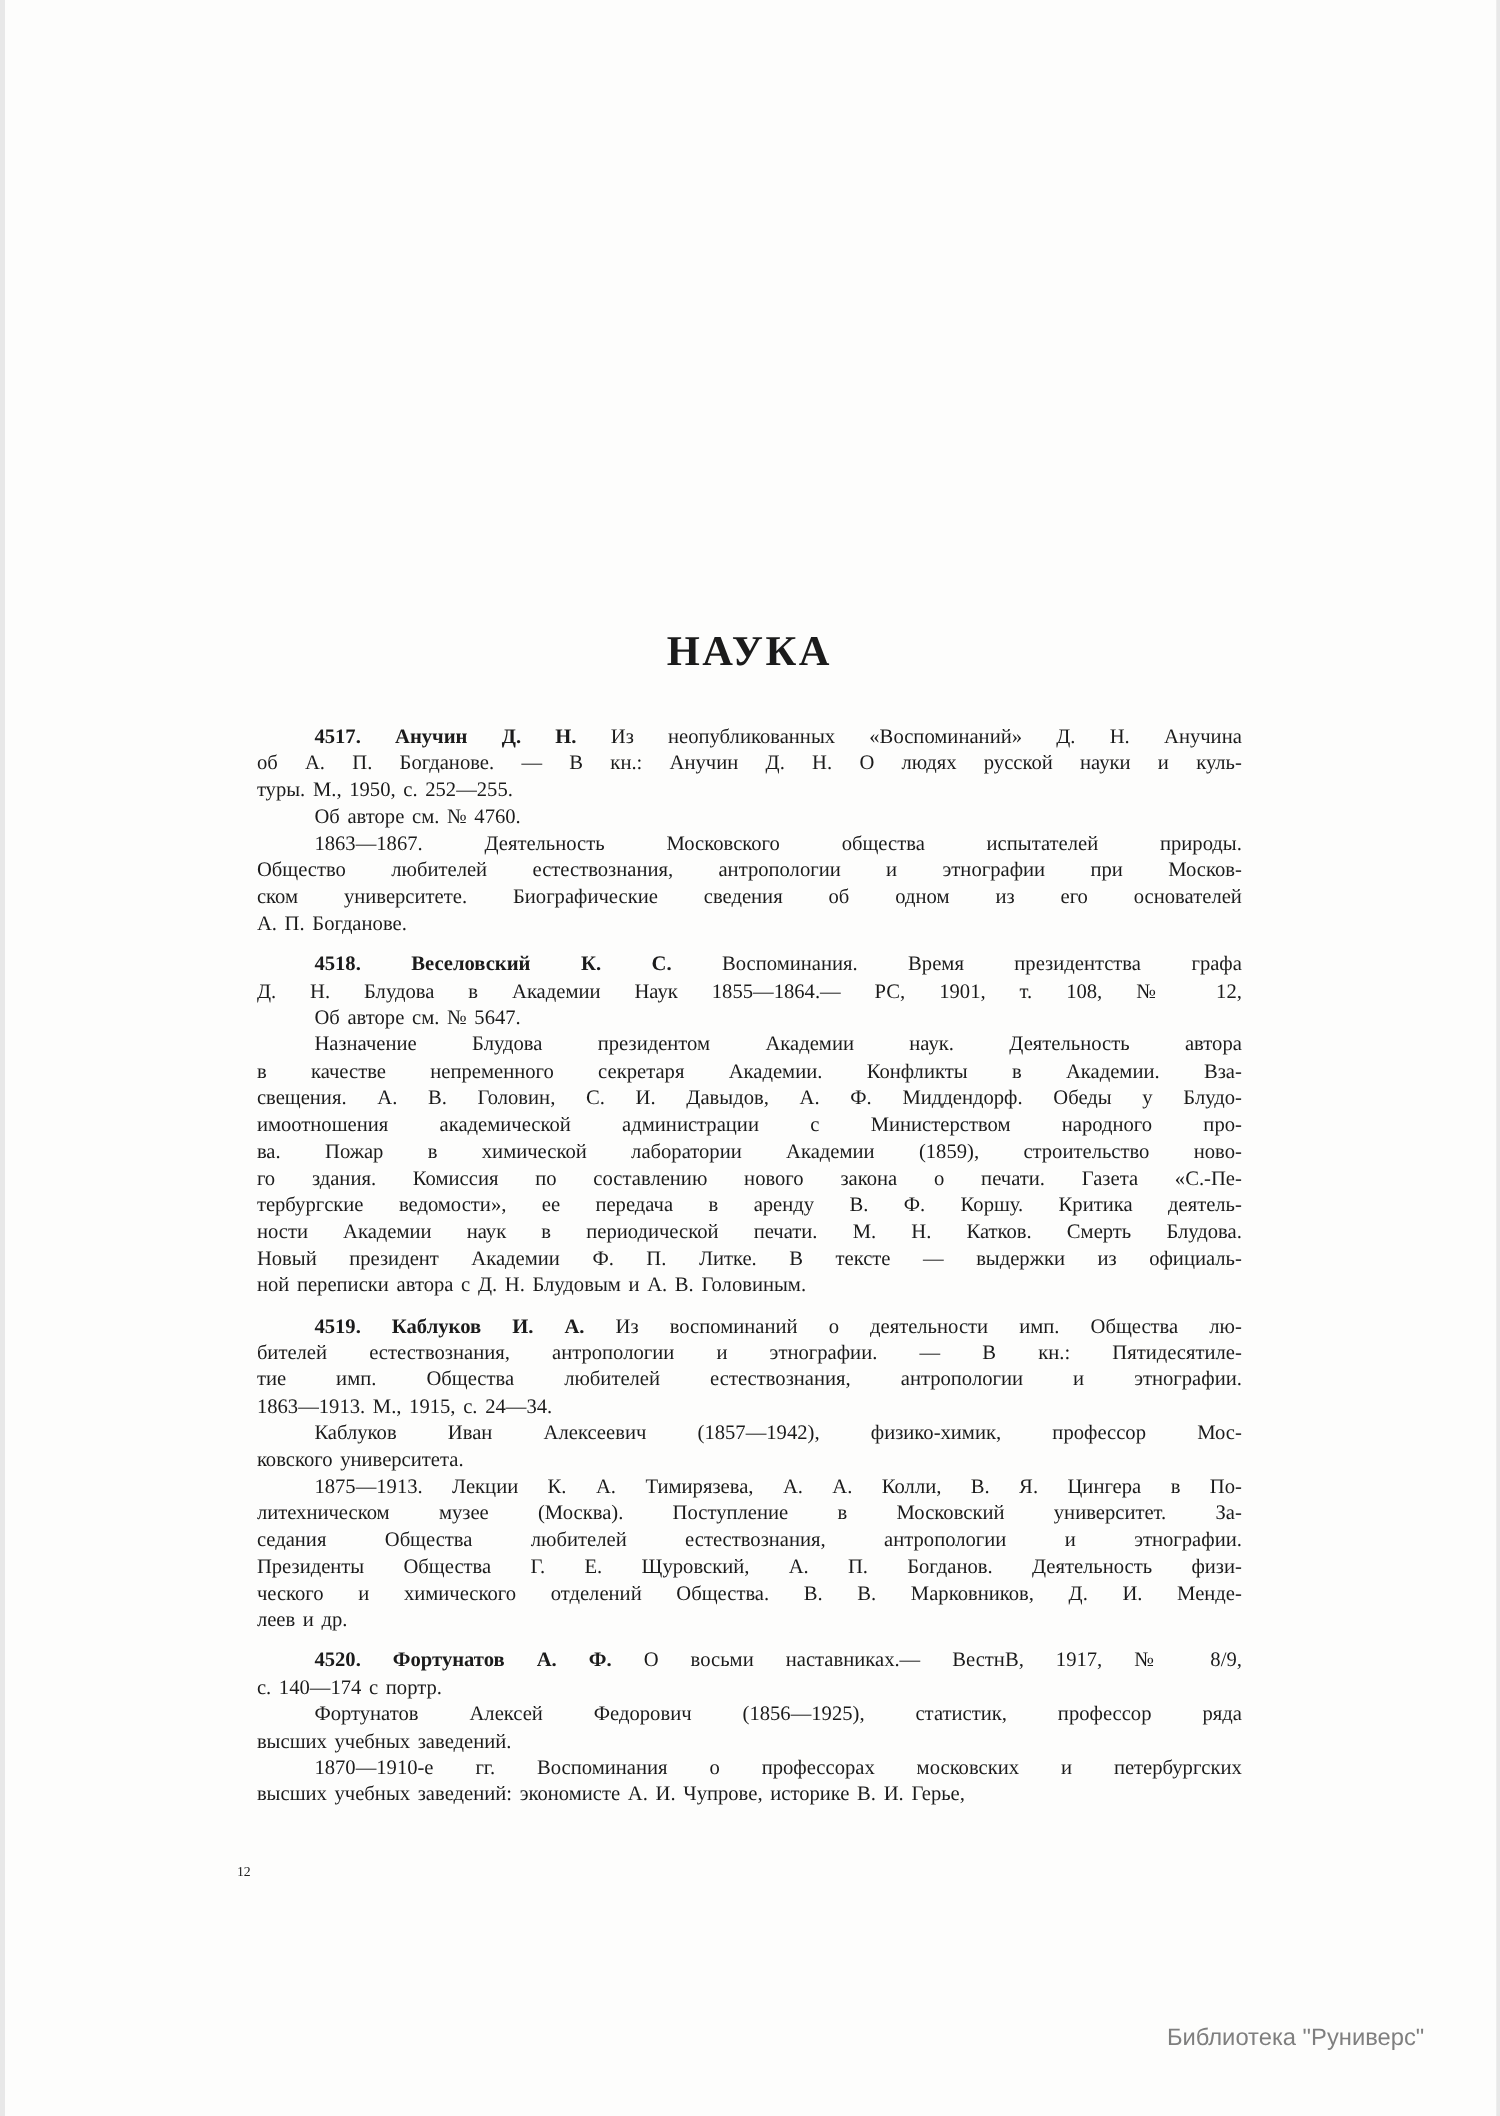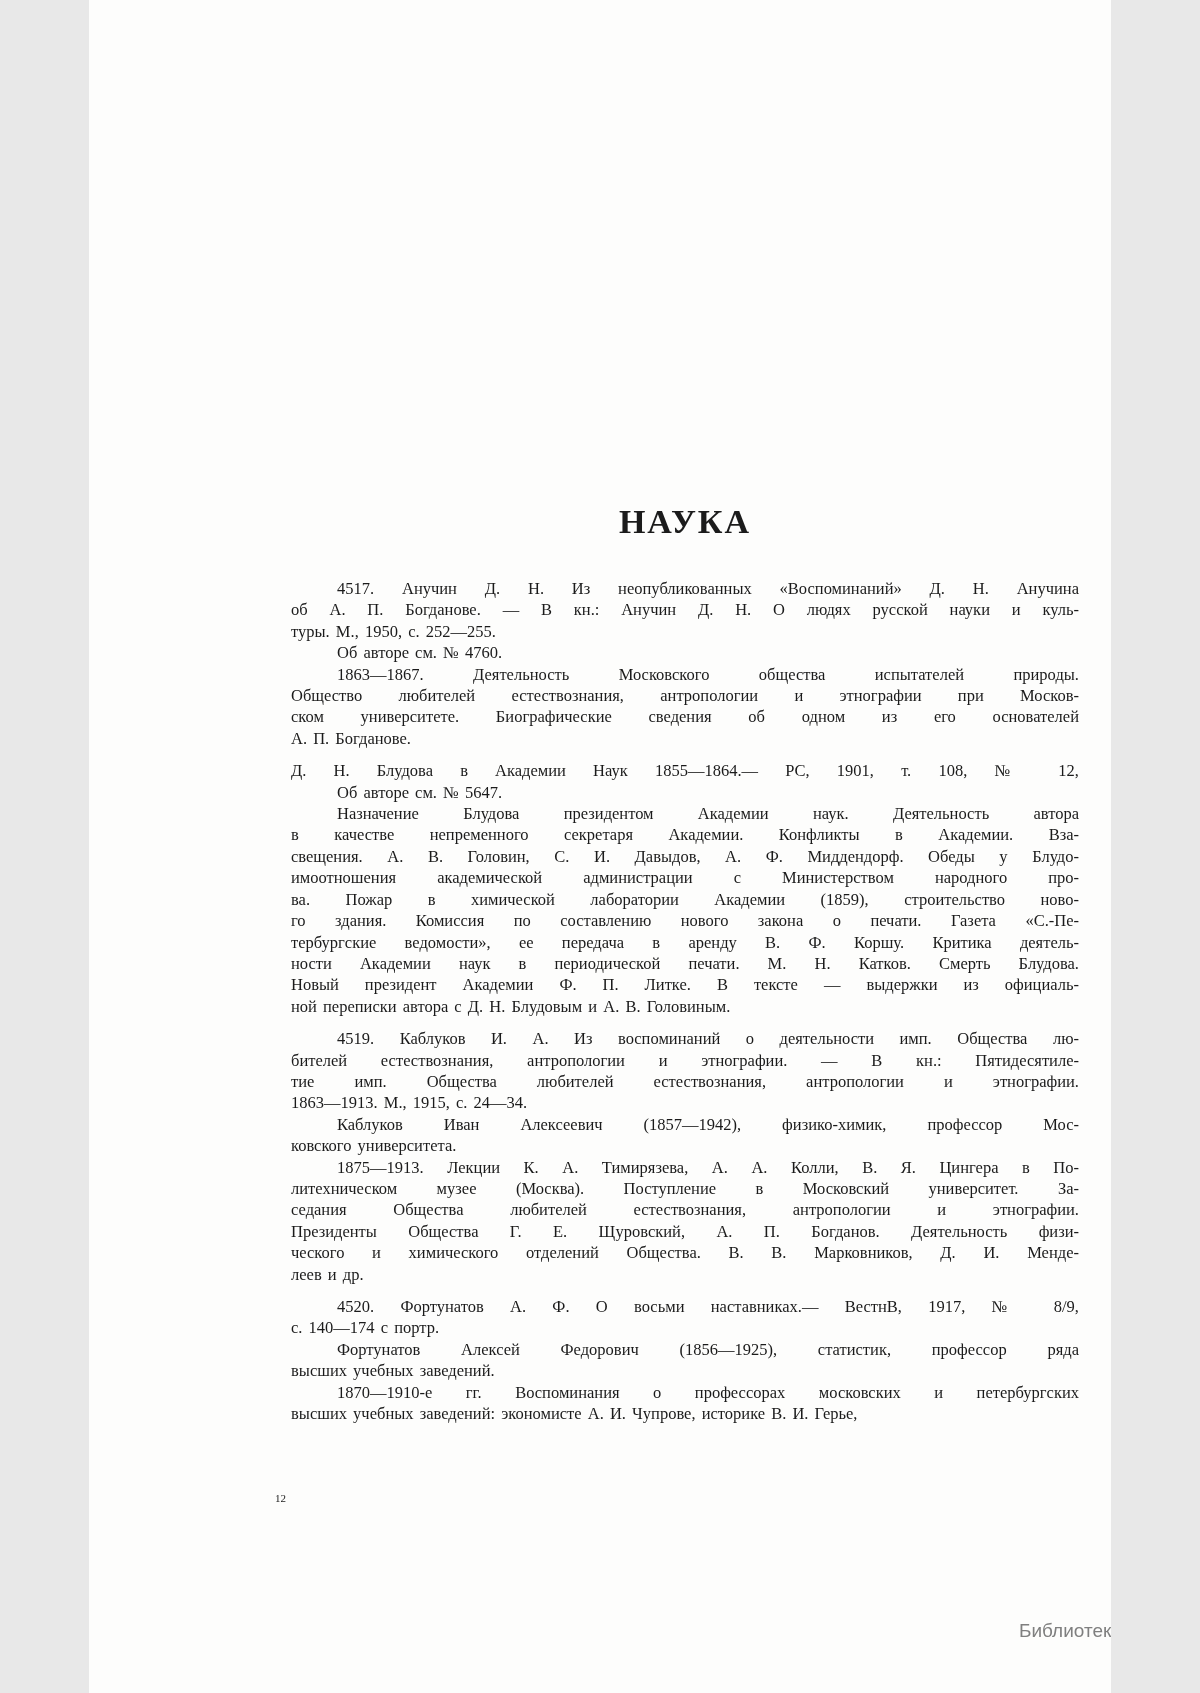--- a/index.html
+++ b/index.html
@@ -2,21 +2,21 @@
 <html><head>
 <meta charset="utf-8">
 <style>
   html, body {
     margin: 0;
     padding: 0;
     background: #e8e8e8;
   }
   .page {
     position: relative;
-    width: 1022px;
+    width: 1193px;
     height: 1693px;
     margin: 0 auto;
     background: var(--bg, #fdfdfc);
     color: var(--ink, #1b1b1b);
     font-family: "Liberation Serif", "DejaVu Serif", serif;
     overflow: hidden;
   }
   .doc-title {
     position: absolute;
     top: 482px;
@@ -42,21 +42,21 @@
     text-align: justify;
     text-align-last: justify;
     -moz-text-align-last: justify;
     white-space: normal;
   }
   .line.last {
     text-align-last: left;
     -moz-text-align-last: left;
   }
   .line.indent { text-indent: 46px; }
-  .line b { font-weight: normal; }
+  .line b { font-weight: bold; }
   .page-number {
     position: absolute;
     top: 1488px;
     left: 186px;
     font-size: 11px;
     line-height: 21px;
   }
   .watermark {
     position: absolute;
     top: 1620px;
@@ -78,20 +78,21 @@
         <div class="line indent"><b>4517. Анучин Д. Н.</b> Из неопубликованных «Воспоминаний» Д. Н. Анучина</div>
         <div class="line">об А. П. Богданове. — В кн.: Анучин Д. Н. О людях русской науки и куль-</div>
         <div class="line last">туры. М., 1950, с. 252—255.</div>
         <div class="line last indent">Об авторе см. № 4760.</div>
         <div class="line indent">1863—1867. Деятельность Московского общества испытателей природы.</div>
         <div class="line">Общество любителей естествознания, антропологии и этнографии при Москов-</div>
         <div class="line">ском университете. Биографические сведения об одном из его основателей</div>
         <div class="line last">А. П. Богданове.</div>
       </div>
       <div class="entry">
+        <div class="line indent"><b>4518. Веселовский К. С.</b> Воспоминания. Время президентства графа</div>
         <div class="line">Д. Н. Блудова в Академии Наук 1855—1864.— РС, 1901, т. 108, № 12,</div>
         <div class="line last indent">Об авторе см. № 5647.</div>
         <div class="line indent">Назначение Блудова президентом Академии наук. Деятельность автора</div>
         <div class="line">в качестве непременного секретаря Академии. Конфликты в Академии. Вза-</div>
         <div class="line">свещения. А. В. Головин, С. И. Давыдов, А. Ф. Миддендорф. Обеды у Блудо-</div>
         <div class="line">имоотношения академической администрации с Министерством народного про-</div>
         <div class="line">ва. Пожар в химической лаборатории Академии (1859), строительство ново-</div>
         <div class="line">го здания. Комиссия по составлению нового закона о печати. Газета «С.-Пе-</div>
         <div class="line">тербургские ведомости», ее передача в аренду В. Ф. Коршу. Критика деятель-</div>
         <div class="line">ности Академии наук в периодической печати. М. Н. Катков. Смерть Блудова.</div>

